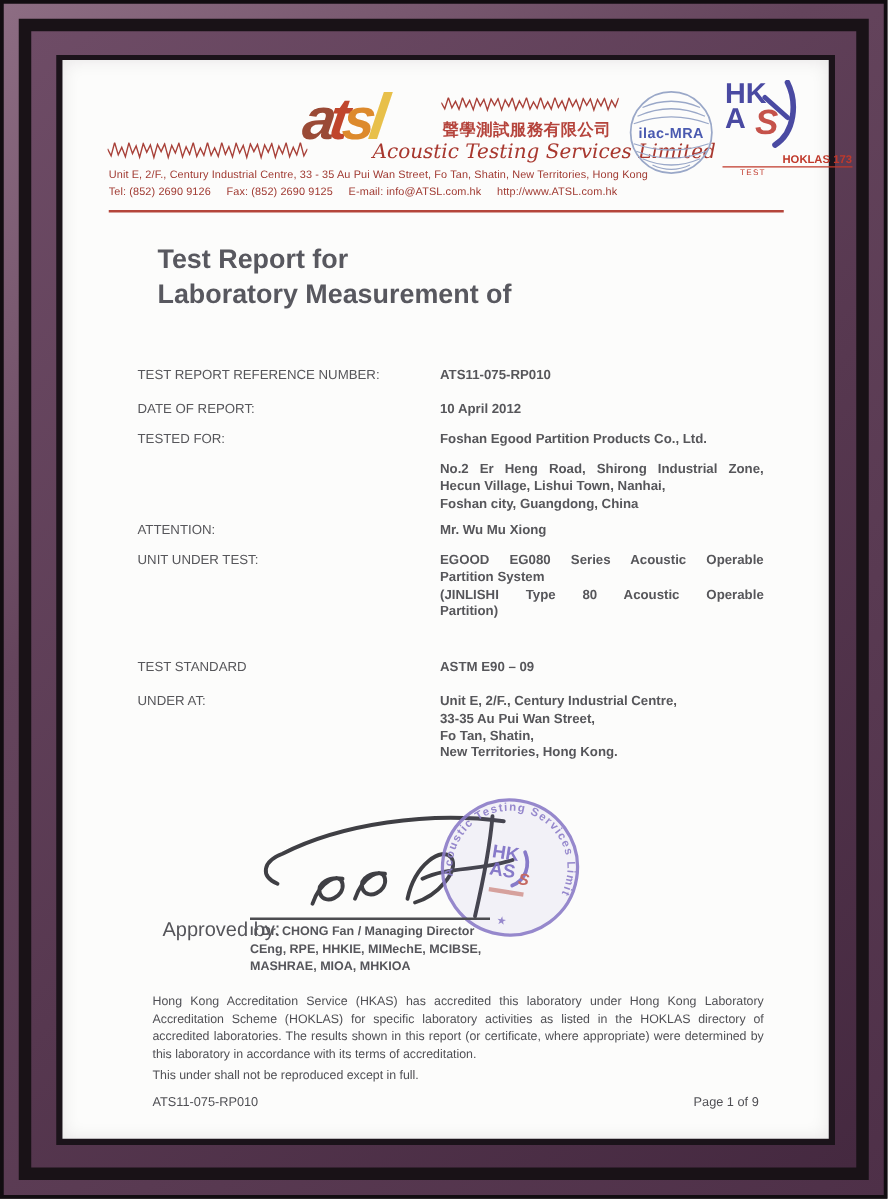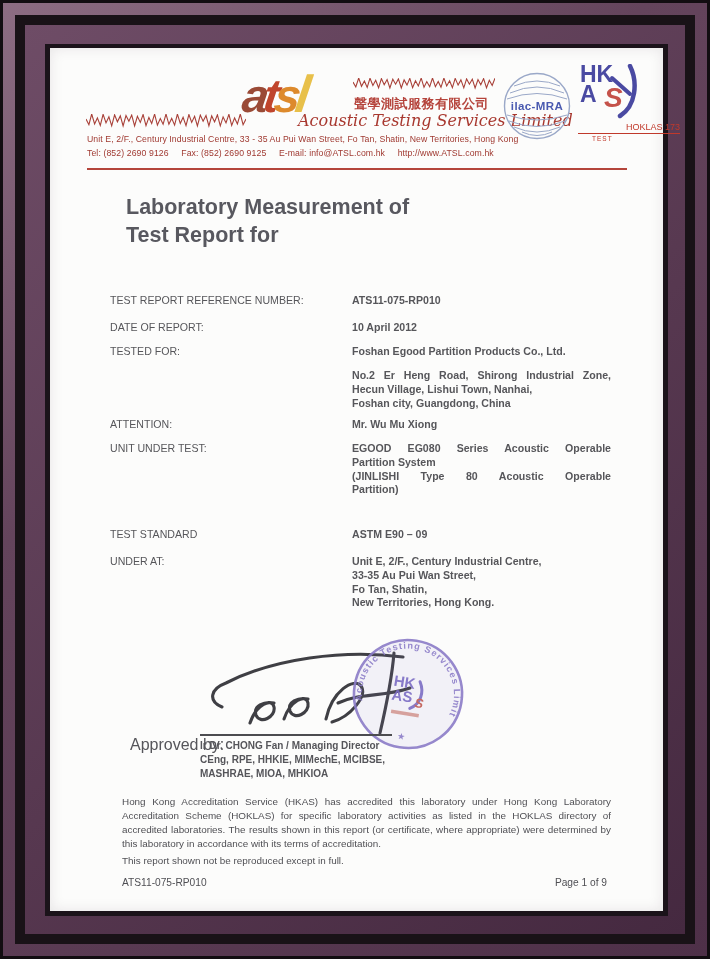--- a/index.html
+++ b/index.html
@@ -36,21 +36,21 @@
   .contact { left:37px; top:100px; font-size:8.7px; color:#a03a32; white-space:pre; letter-spacing:0.1px; }
   .red-rule { left:37px; top:120px; width:540px; height:2px; background:#b4453b; }
 
   .ilac { left:452px; top:22px; width:70px; height:72px; }
   .hkas { left:528px; top:16px; width:64px; height:86px; }
   .hkas-letters { position:absolute; left:2px; top:0; font-size:23px; font-weight:bold;
     color:#4a4aa2; line-height:20px; letter-spacing:0px; }
   .hkas-s { position:absolute; left:26px; top:18px; font-size:28px; font-style:italic;
     font-weight:bold; color:#c5524a; }
   .hkas-hook { position:absolute; left:0; top:0; }
-  .hoklas { position:absolute; left:0px; top:58px; font-size:9px; font-weight:normal;
+  .hoklas { position:absolute; left:0px; top:58px; font-size:9px; font-weight:bold;
     color:#c0392b; border-bottom:1px solid #c0392b; padding-bottom:1px; white-space:nowrap;padding-left:48px; }
   .hoklas-test { position:absolute; left:14px; top:71px; font-size:6.5px; color:#c0392b; letter-spacing:1px; }
 
   
   .title { left:76px; top:145px; font-size:21.5px; font-weight:bold; line-height:28px; color:#58585f; }
 
   
   .frow { position:absolute; left:0; width:613px; }
   .flabel { position:absolute; left:60px; font-size:10.6px; font-weight:normal; color:#56565a; white-space:nowrap; }
   .fvalue { position:absolute; left:302px; width:259px; font-size:10.6px; font-weight:bold;
@@ -118,22 +118,22 @@
     <svg class="hkas-hook" width="64" height="58">
       <path d="M52,2 C60,18 58,42 42,52" fill="none" stroke="#4a4aa2" stroke-width="4.5" stroke-linecap="round"></path>
       <path d="M34,14 L52,30" fill="none" stroke="#4a4aa2" stroke-width="4" stroke-linecap="round"></path>
     </svg>
     <span class="hkas-s">S</span>
     <div class="hoklas">HOKLAS 173</div>
     <div class="hoklas-test">TEST</div>
   </div>
 
   <div class="abs title">
+    <div>Test Report for</div>
     <div>Laboratory Measurement of</div>
-    <div>Test Report for</div>
   </div>
 
   <div class="frow" style="top:246px;">
     <span class="flabel">TEST REPORT REFERENCE NUMBER:</span>
     <span class="fvalue">ATS11-075-RP010</span>
   </div>
   <div class="frow" style="top:273px;">
     <span class="flabel">DATE OF REPORT:</span>
     <span class="fvalue">10 April 2012</span>
   </div>
@@ -204,19 +204,19 @@
 
   <div class="abs approved-by">Approved by:</div>
   <div class="abs sig-line"></div>
   <div class="abs signer">
     <div>Ir Dr. CHONG Fan / Managing Director</div>
     <div>CEng, RPE, HHKIE, MIMechE, MCIBSE,</div>
     <div>MASHRAE, MIOA, MHKIOA</div>
   </div>
 
   <div class="abs accred">Hong Kong Accreditation Service (HKAS) has accredited this laboratory under Hong Kong Laboratory Accreditation Scheme (HOKLAS) for specific laboratory activities as listed in the HOKLAS directory of accredited laboratories. The results shown in this report (or certificate, where appropriate) were determined by this laboratory in accordance with its terms of accreditation.</div>
-  <div class="abs repro">This report shown not be reproduced except in full.</div>
+  <div class="abs repro">This under shall not be reproduced except in full.</div>
   <div class="abs refline">
     <span>ATS11-075-RP010</span>
     <span class="pageno">Page 1 of 9</span>
   </div>
 
 </div>
 
 </body></html>

